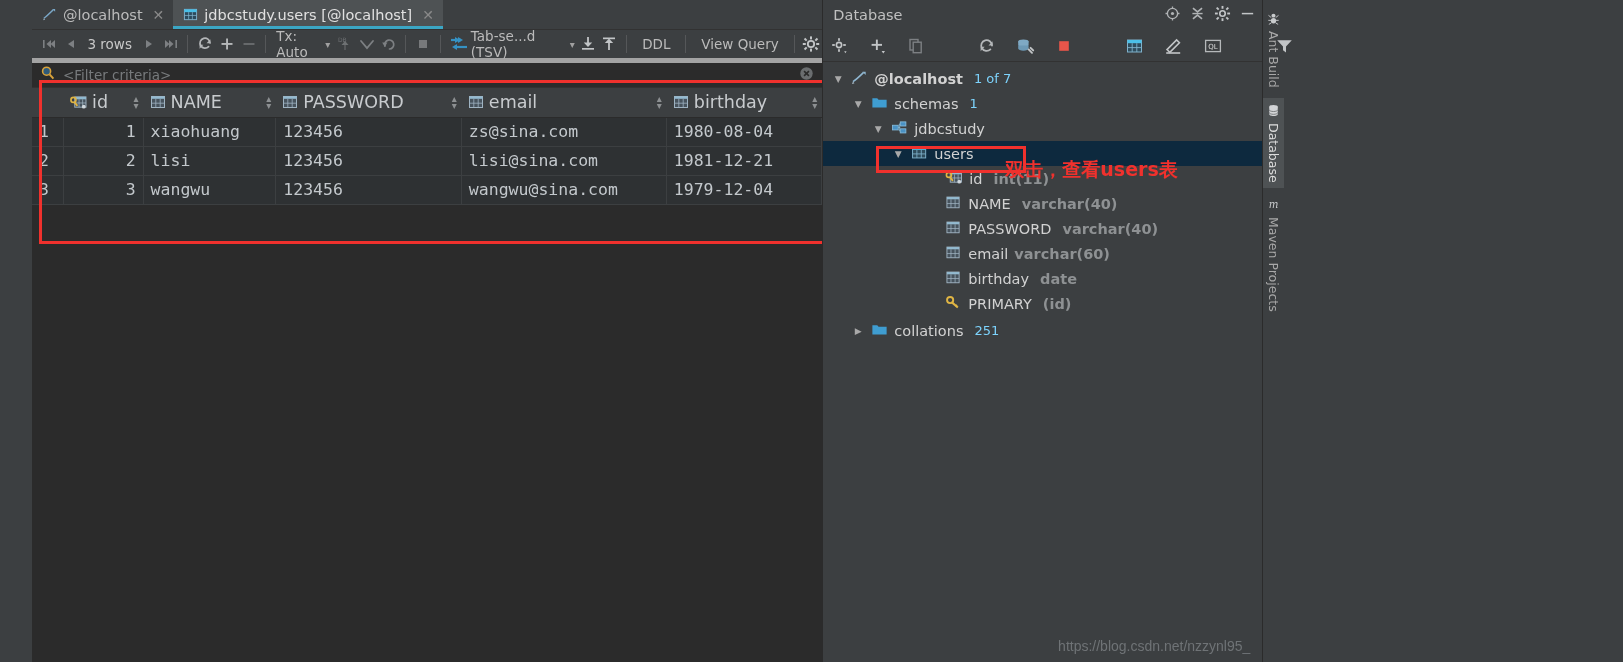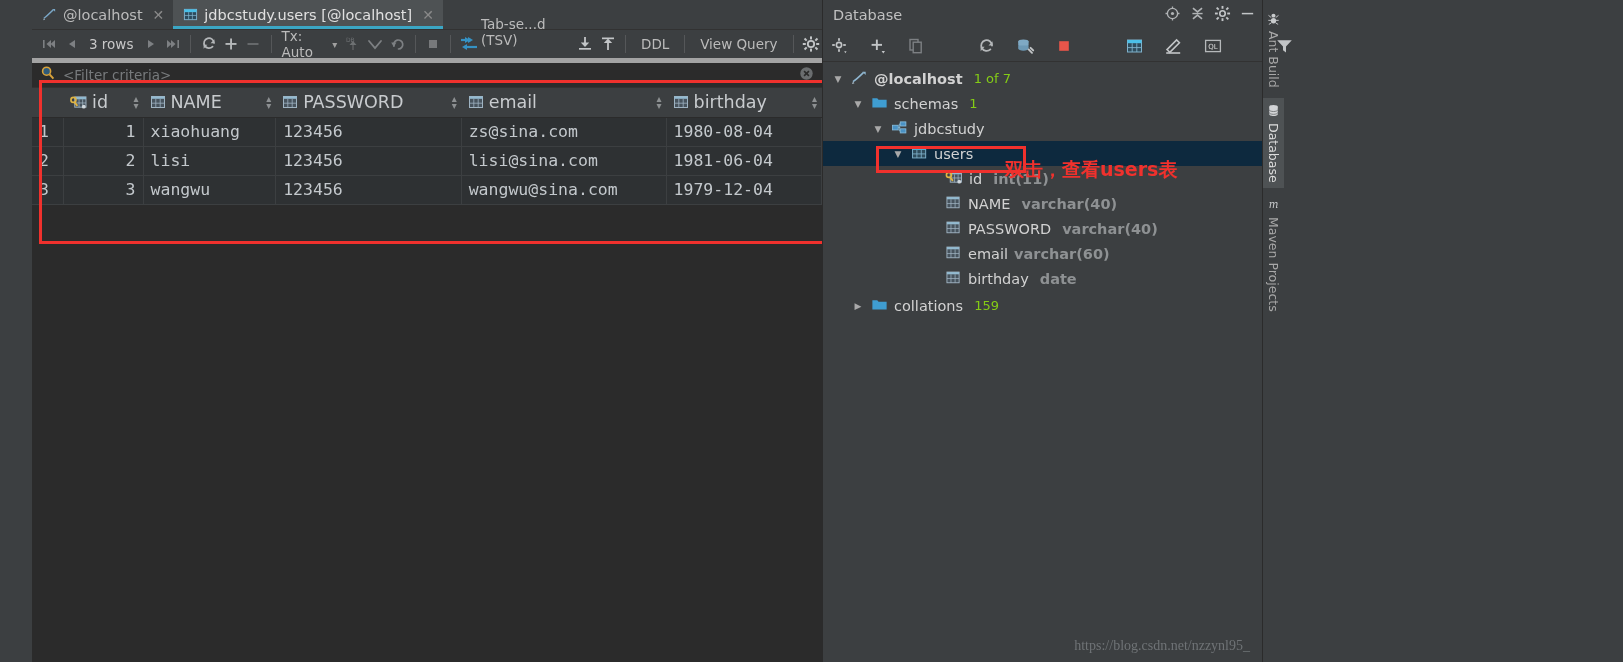--- a/index.html
+++ b/index.html
@@ -56,21 +56,21 @@
     display: inline-flex; align-items: center; justify-content: center;
     color: #9a9c9e;
   }
   .tbtn.dim { color: #6a6c6e; }
   .tsep { width: 1px; height: 18px; background: #555759; margin: 0 6px; }
   .rowcount { font-size: 13.5px; color: #c8c8c8; padding: 0 6px; white-space: nowrap; }
   .txauto { font-size: 13.5px; color: #bbbbbb; display: flex; align-items: center; gap: 3px; padding: 0 4px; }
   .caret { font-size: 10px; color: #a0a0a0; }
   .spacer { flex: 1; }
   .tlabel { font-size: 13.5px; color: #bbbbbb; padding: 0 9px; white-space: nowrap; }
-  .tsvsel { font-size: 13.5px; color: #bbbbbb; display: flex; align-items: center; gap: 14px; padding-right: 2px; flex-direction: column; }
+  .tsvsel { font-size: 13.5px; color: #bbbbbb; display: flex; align-items: center; gap: 14px; padding-right: 2px; }
 
   
   .filterrow {
     height: 25px; background: #2b2b2b;
     display: flex; align-items: center; gap: 7px;
     padding: 0 8px;
     border-bottom: 1px solid #323232;
     flex: 0 0 25px;
     justify-content: space-between;
   }
@@ -138,21 +138,21 @@
   }
   .dbtree { flex: 1; padding-top: 4px; overflow: hidden; position: relative; background:#3c3f41; }
   .trow {
     height: 25px; display: flex; align-items: center; gap: 6px;
     font-size: 14.5px; color: #d2d2d2; padding-right: 8px;
     white-space: nowrap; position: relative;
   }
   .trow.selected { background: #0d293e; }
   .twist { width: 14px; text-align: center; color: #a9a9a9; font-size: 9px; flex: 0 0 14px; }
   .twist.none { visibility: hidden; }
-  .tmeta { color: #84cc16; font-size: 13px; margin-left: 5px; }
+  .tmeta { color: #7dd3fc; font-size: 13px; margin-left: 5px; }
   .tdim { color: #8e9193; font-weight: bold; }
 
   
   .edgestrip {
     width: 23px; height: 662px; background: #3c3f41;
     border-left: 1px solid #2b2b2b;
     display: flex; flex-direction: column; align-items: center;
     padding-top: 6px; gap: 4px;
   }
   .estab {
@@ -169,21 +169,21 @@
 
   .cn-annot {
     position: absolute;
     font-family: "DejaVu Sans", "Liberation Sans", sans-serif;
     color: #f0312d; font-size: 19px; font-weight: bold;
     white-space: nowrap;
   }
   .watermark {
     position: absolute; right: 12px; bottom: 8px;
     color: #6f7376; font-size: 14px;
-    font-family: Liberation Serif, serif;
+    font-family: Liberation Sans, sans-serif;
   }
 </style>
 </head>
 <body>
 
 <div class="app">
 
   <div class="left-pane">
 
     <div class="tabbar">
@@ -446,21 +446,21 @@
             <td>123456</td>
             <td>zs@sina.com</td>
             <td>1980-08-04</td>
           </tr>
           <tr>
             <td class="rowhdr">2</td>
             <td class="num">2</td>
             <td>lisi</td>
             <td>123456</td>
             <td>lisi@sina.com</td>
-            <td>1981-06-04</td>
+            <td>1981-12-21</td>
           </tr>
           <tr>
             <td class="rowhdr">3</td>
             <td class="num">3</td>
             <td>wangwu</td>
             <td>123456</td>
             <td>wangwu@sina.com</td>
             <td>1979-12-04</td>
           </tr>
         </tbody>
@@ -717,30 +717,42 @@
             <rect x="2" y="2.2" width="13" height="2.4" fill="#93bad0"></rect>
             <line x1="6.3" y1="4.6" x2="6.3" y2="13.6" stroke="#9fb3c2" stroke-width="0.8"></line>
             <line x1="10.7" y1="4.6" x2="10.7" y2="13.6" stroke="#9fb3c2" stroke-width="0.8"></line>
             <line x1="2" y1="9.1" x2="15" y2="9.1" stroke="#9fb3c2" stroke-width="0.8"></line>
           </svg>
         </span>
         <span>birthday</span>
         <span class="tdim" style="margin-left:5px">date</span>
       </div>
 
+      <div class="trow" style="padding-left:102px">
+        <span class="twist none">▸</span>
+        <span>
+          <svg width="17" height="15" viewBox="0 0 18 16">
+            <circle cx="5.4" cy="5.4" r="3.3" fill="none" stroke="#e0b544" stroke-width="2"></circle>
+            <path d="M7 7.6 L13.6 13.4" stroke="#e0b544" stroke-width="2.2"></path>
+            <path d="M11.2 12 L12.6 10.6" stroke="#e0b544" stroke-width="2"></path>
+          </svg>
+        </span>
+        <span>PRIMARY</span>
+        <span class="tdim" style="margin-left:5px">(id)</span>
+      </div>
 
       <div class="trow" style="padding-left:28px; margin-top:2px">
         <span class="twist">▶</span>
         <span>
           <svg width="17" height="15" viewBox="0 0 18 16">
             <path d="M1.4 3.4 h5.2 l1.4 1.6 h8.6 v8.2 h-15.2 z" fill="#3f9dd1"></path>
           </svg>
         </span>
         <span>collations</span>
-        <span class="tmeta">159</span>
+        <span class="tmeta">251</span>
       </div>
 
       <div class="redbox" style="left:53px; top:84px; width:150px; height:27px;"></div>
 
       <span class="cn-annot" style="left:182px; top:95px;">双击，查看users表</span>
     </div>
 
     <span class="watermark">https://blog.csdn.net/nzzynl95_</span>
   </div>
 

